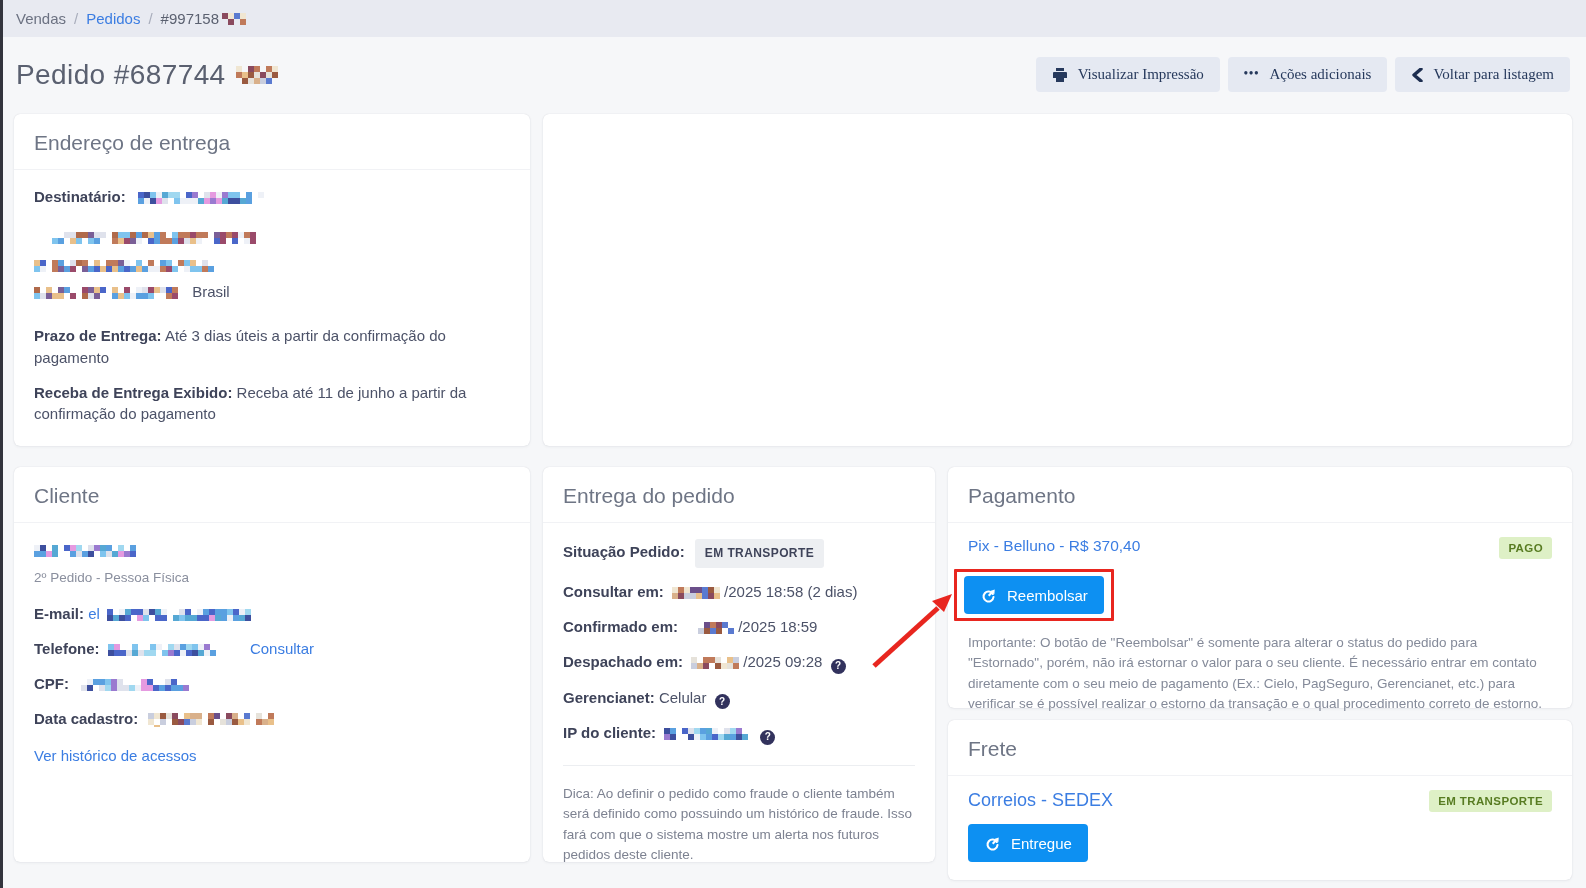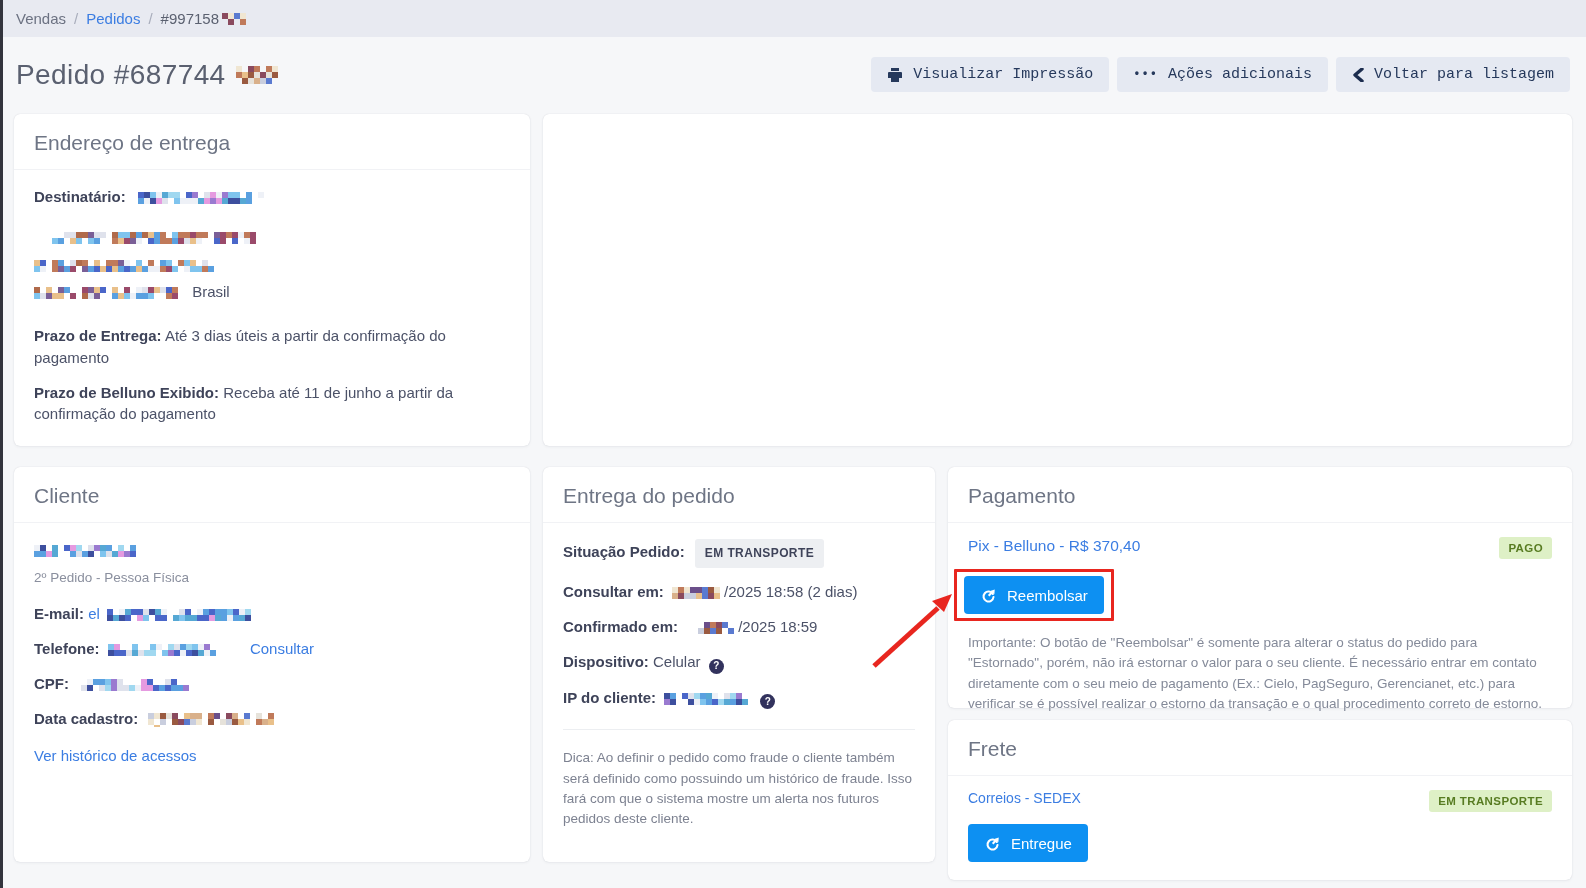--- a/index.html
+++ b/index.html
@@ -24,21 +24,21 @@
 
   
   .page-head {
     display:flex; justify-content:space-between; align-items:center;
     padding:20px 16px 22px 16px;
   }
   .page-title { font-size:28px; font-weight:400; color:#5a6070; letter-spacing:.4px; display:flex; align-items:center; gap:10px; }
   .head-actions { display:flex; gap:8px; }
   .hbtn {
     background:#e5e9f2; color:#26395c; border:none; border-radius:4px;
-    padding:0 16px; height:35px; font-size:15px; font-family:Liberation Mono, monospace;
+    padding:0 16px; height:35px; font-size:15px; font-family:Liberation Serif, serif;
     display:inline-flex; align-items:center; gap:10px; cursor:pointer;
   }
   .hbtn .ell { font-size:12px; letter-spacing:1px; font-weight:700; position:relative; top:-1px; }
 
   
   .main { padding:0 14px; }
   .row1 { display:grid; grid-template-columns:516px 1fr; gap:13px; margin-bottom:21px; }
   .row2 { display:grid; grid-template-columns:516px 392px 1fr; gap:13px; }
   .rcol { display:flex; flex-direction:column; gap:12px; }
 
@@ -414,21 +414,21 @@
               <i style="background:#c07a5a"></i>
               <i style="background:#9a4a6a"></i>
             </span>
           <span style="margin-left:6px">Brasil</span>
         </div>
         <div class="frow" style="margin-top:22px">
           <span class="lbl">Prazo de Entrega:</span>
           <span>Até 3 dias úteis a partir da confirmação do pagamento</span>
         </div>
         <div class="frow" style="max-width:474px">
-          <span class="lbl">Prazo de Belluno Exibido:</span>
+          <span class="lbl">Receba de Entrega Exibido:</span>
           <span>Receba até 11 de junho a partir da confirmação do pagamento</span>
         </div>
       </div>
     </div>
     <div class="card h327"></div>
   </div>
 
   <div class="row2">
 
     <div class="card h395">
@@ -710,21 +710,43 @@
               <i style="background:transparent"></i>
               <i style="background:#c9cede"></i>
               <i style="background:#9a5a40"></i>
               <i style="background:#5a7ad0"></i>
               <i style="background:#9a5a40"></i>
               <i style="background:transparent"></i>
               <i style="background:#5a7ad0"></i>
             </span><span>/2025 18:59</span>
         </div>
         <div class="frow">
-          <span class="lbl">Dispositivo:</span>
+          <span class="lbl">Despachado em:</span>
+          <span class="px" style="width:52px;height:12px;margin-left:4px">
+              <i style="background:#e6e2da"></i>
+              <i style="background:transparent"></i>
+              <i style="background:#c07a5a"></i>
+              <i style="background:#c07a5a"></i>
+              <i style="background:#e6e2da"></i>
+              <i style="background:transparent"></i>
+              <i style="background:#e9c08a"></i>
+              <i style="background:#c9cede"></i>
+              <i style="background:#c9cede"></i>
+              <i style="background:#d9b08a"></i>
+              <i style="background:#8a4a5e"></i>
+              <i style="background:transparent"></i>
+              <i style="background:#9a5a40"></i>
+              <i style="background:#f0e6d2"></i>
+              <i style="background:#e6e2da"></i>
+              <i style="background:#c07a5a"></i>
+            </span><span>/2025 09:28</span>
+          <span class="qicon">?</span>
+        </div>
+        <div class="frow">
+          <span class="lbl">Gerencianet:</span>
           <span>Celular</span>
           <span class="qicon">?</span>
         </div>
         <div class="frow">
           <span class="lbl">IP do cliente:</span>
           <span class="px" style="width:88px;height:12px;margin-left:4px">
               <i style="background:#3d4f9e"></i>
               <i style="background:#5aa0e0"></i>
               <i style="background:transparent"></i>
               <i style="background:#4a66c9"></i>
@@ -779,21 +801,21 @@
             </button>
           </div>
           <div class="note">Importante: O botão de "Reembolsar" é somente para alterar o status do pedido para "Estornado", porém, não irá estornar o valor para o seu cliente. É necessário entrar em contato diretamente com o seu meio de pagamento (Ex.: Cielo, PagSeguro, Gerencianet, etc.) para verificar se é possível realizar o estorno da transação e o qual procedimento correto de estorno.</div>
         </div>
       </div>
 
       <div class="card hfrete">
         <div class="card-h">Frete</div>
         <div class="card-b" style="padding-top:14px">
           <div class="frete-row">
-            <span class="link" style="font-size:14px">Correios - SEDEX</span>
+            <span class="link" style="font-size:18px">Correios - SEDEX</span>
             <span class="badge-green">EM TRANSPORTE</span>
           </div>
           <button class="pbtn" style="margin-top:4px">
             <svg width="17" height="17" viewBox="0 0 18 18">
               <path d="M13.6,7.4 A5.3,5.3 0 1 0 14.3,10.6" fill="none" stroke="#fff" stroke-width="2.2" stroke-linecap="round"></path>
               <line x1="9.2" y1="9.3" x2="13.2" y2="5.1" stroke="#fff" stroke-width="2.2"></line>
               <polygon points="15.6,2.6 15.2,7.6 10.7,4.3" fill="#fff"></polygon>
             </svg>
             <span>Entregue</span>
           </button>

